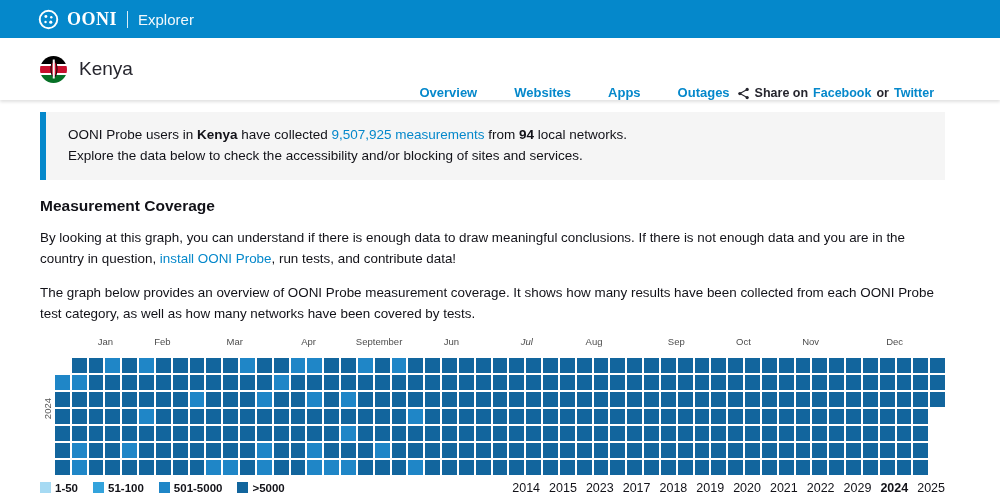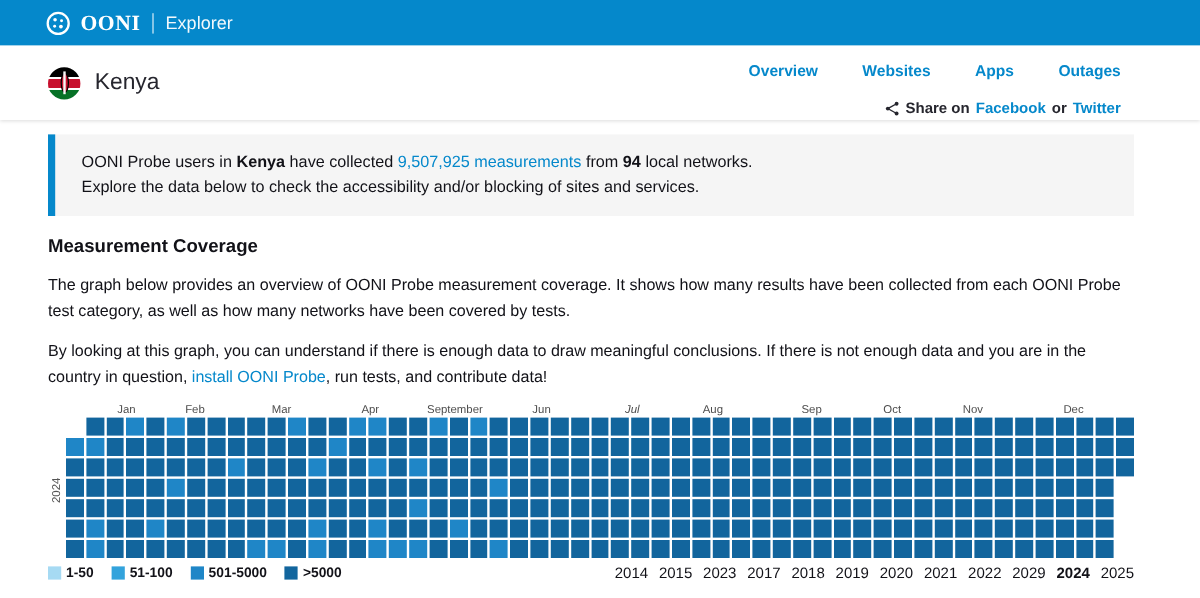--- a/index.html
+++ b/index.html
@@ -39,22 +39,22 @@
   .flag .emblem {
     position:absolute; left:50%; top:50%; transform:translate(-50%,-50%);
     width:7px; height:17px; background:#c8102e; border:1.5px solid #000; border-radius:50%;
   }
   .flag .emblem::after {
     content:""; position:absolute; left:50%; top:-2px; bottom:-2px; width:1.5px;
     transform:translateX(-50%); background:#f6f6f6;
   }
   .country-name { font-size:19px; color:#26262e; }
   .country-right {
-    display:flex; flex-direction:column; align-items:flex-end;
-    padding:13px 66px 0 0; gap:17px;
+    display:flex; align-items:flex-end;
+    padding:13px 66px 0 0; gap:7px;
   }
   .country-tabs { display:flex; gap:37px; }
   .country-tabs a { color:#0588cb; font-size:13px; font-weight:600; }
   .share-row { display:flex; align-items:center; gap:5px; font-size:12.5px; color:#26262e; font-weight:600; }
   .share-row a { color:#0588cb; }
   .share-icon-svg { width:13px; height:13px; display:block; }
 
   
   .content { margin:0 55px 0 40px; }
 
@@ -65,21 +65,21 @@
   .info-box p + p { margin-top:6px; }
   .info-box a { color:#0588cb; }
   .info-box b { font-weight:bold; }
 
   .section-title { margin-top:17px; font-size:15.5px; font-weight:bold; color:#121218; }
   .body-p { margin-top:12px; font-size:13.4px; line-height:1.6; color:#121218; }
   .body-p a { color:#0588cb; }
 
   
   .chart { margin-top:10px; position:relative; padding-left:15px; }
-  .months-row { position:relative; height:13px; margin-bottom:0; }
+  .months-row { position:relative; height:13px; margin-bottom:10px; }
   .months-row span {
     position:absolute; bottom:1px; transform:translateX(-50%);
     font-size:9.5px; color:#4d4d4d;
   }
   .heatmap-grid {
     display:grid; grid-template-columns:repeat(53,1fr);
     grid-template-rows:repeat(7,15px); gap:2px;
   }
   .hm-cell { width:100%; height:100%; }
   .year-axis-label {
@@ -155,23 +155,23 @@
 
 <div class="content">
 
   <div class="info-box">
     <p><span>OONI Probe users in </span><b>Kenya</b><span> have collected </span><a>9,507,925 measurements</a><span> from </span><b>94</b><span> local networks.</span></p>
     <p>Explore the data below to check the accessibility and/or blocking of sites and services.</p>
   </div>
 
   <h2 class="section-title">Measurement Coverage</h2>
 
+  <p class="body-p"><span>By looking at this graph, you can understand if there is enough data to draw meaningful conclusions. If there is not enough data and you are in the country in question, </span><a>install OONI Probe</a><span>, run tests, and contribute data!</span></p>
+
   <p class="body-p">The graph below provides an overview of OONI Probe measurement coverage. It shows how many results have been collected from each OONI Probe test category, as well as how many networks have been covered by tests.</p>
-
-  <p class="body-p"><span>By looking at this graph, you can understand if there is enough data to draw meaningful conclusions. If there is not enough data and you are in the country in question, </span><a>install OONI Probe</a><span>, run tests, and contribute data!</span></p>
 
   <div class="chart">
     <div class="months-row" id="months-row">
         <span style="left: 5.66038%;">Jan</span>
         <span style="left: 12.0755%;">Feb</span>
         <span style="left: 20.1887%;">Mar</span>
         <span style="left: 28.4906%;">Apr</span>
         <span style="left: 36.4151%;">September</span>
         <span style="left: 44.5283%;">Jun</span>
         <span style="left: 53.0189%; font-style: italic;">Jul</span>

